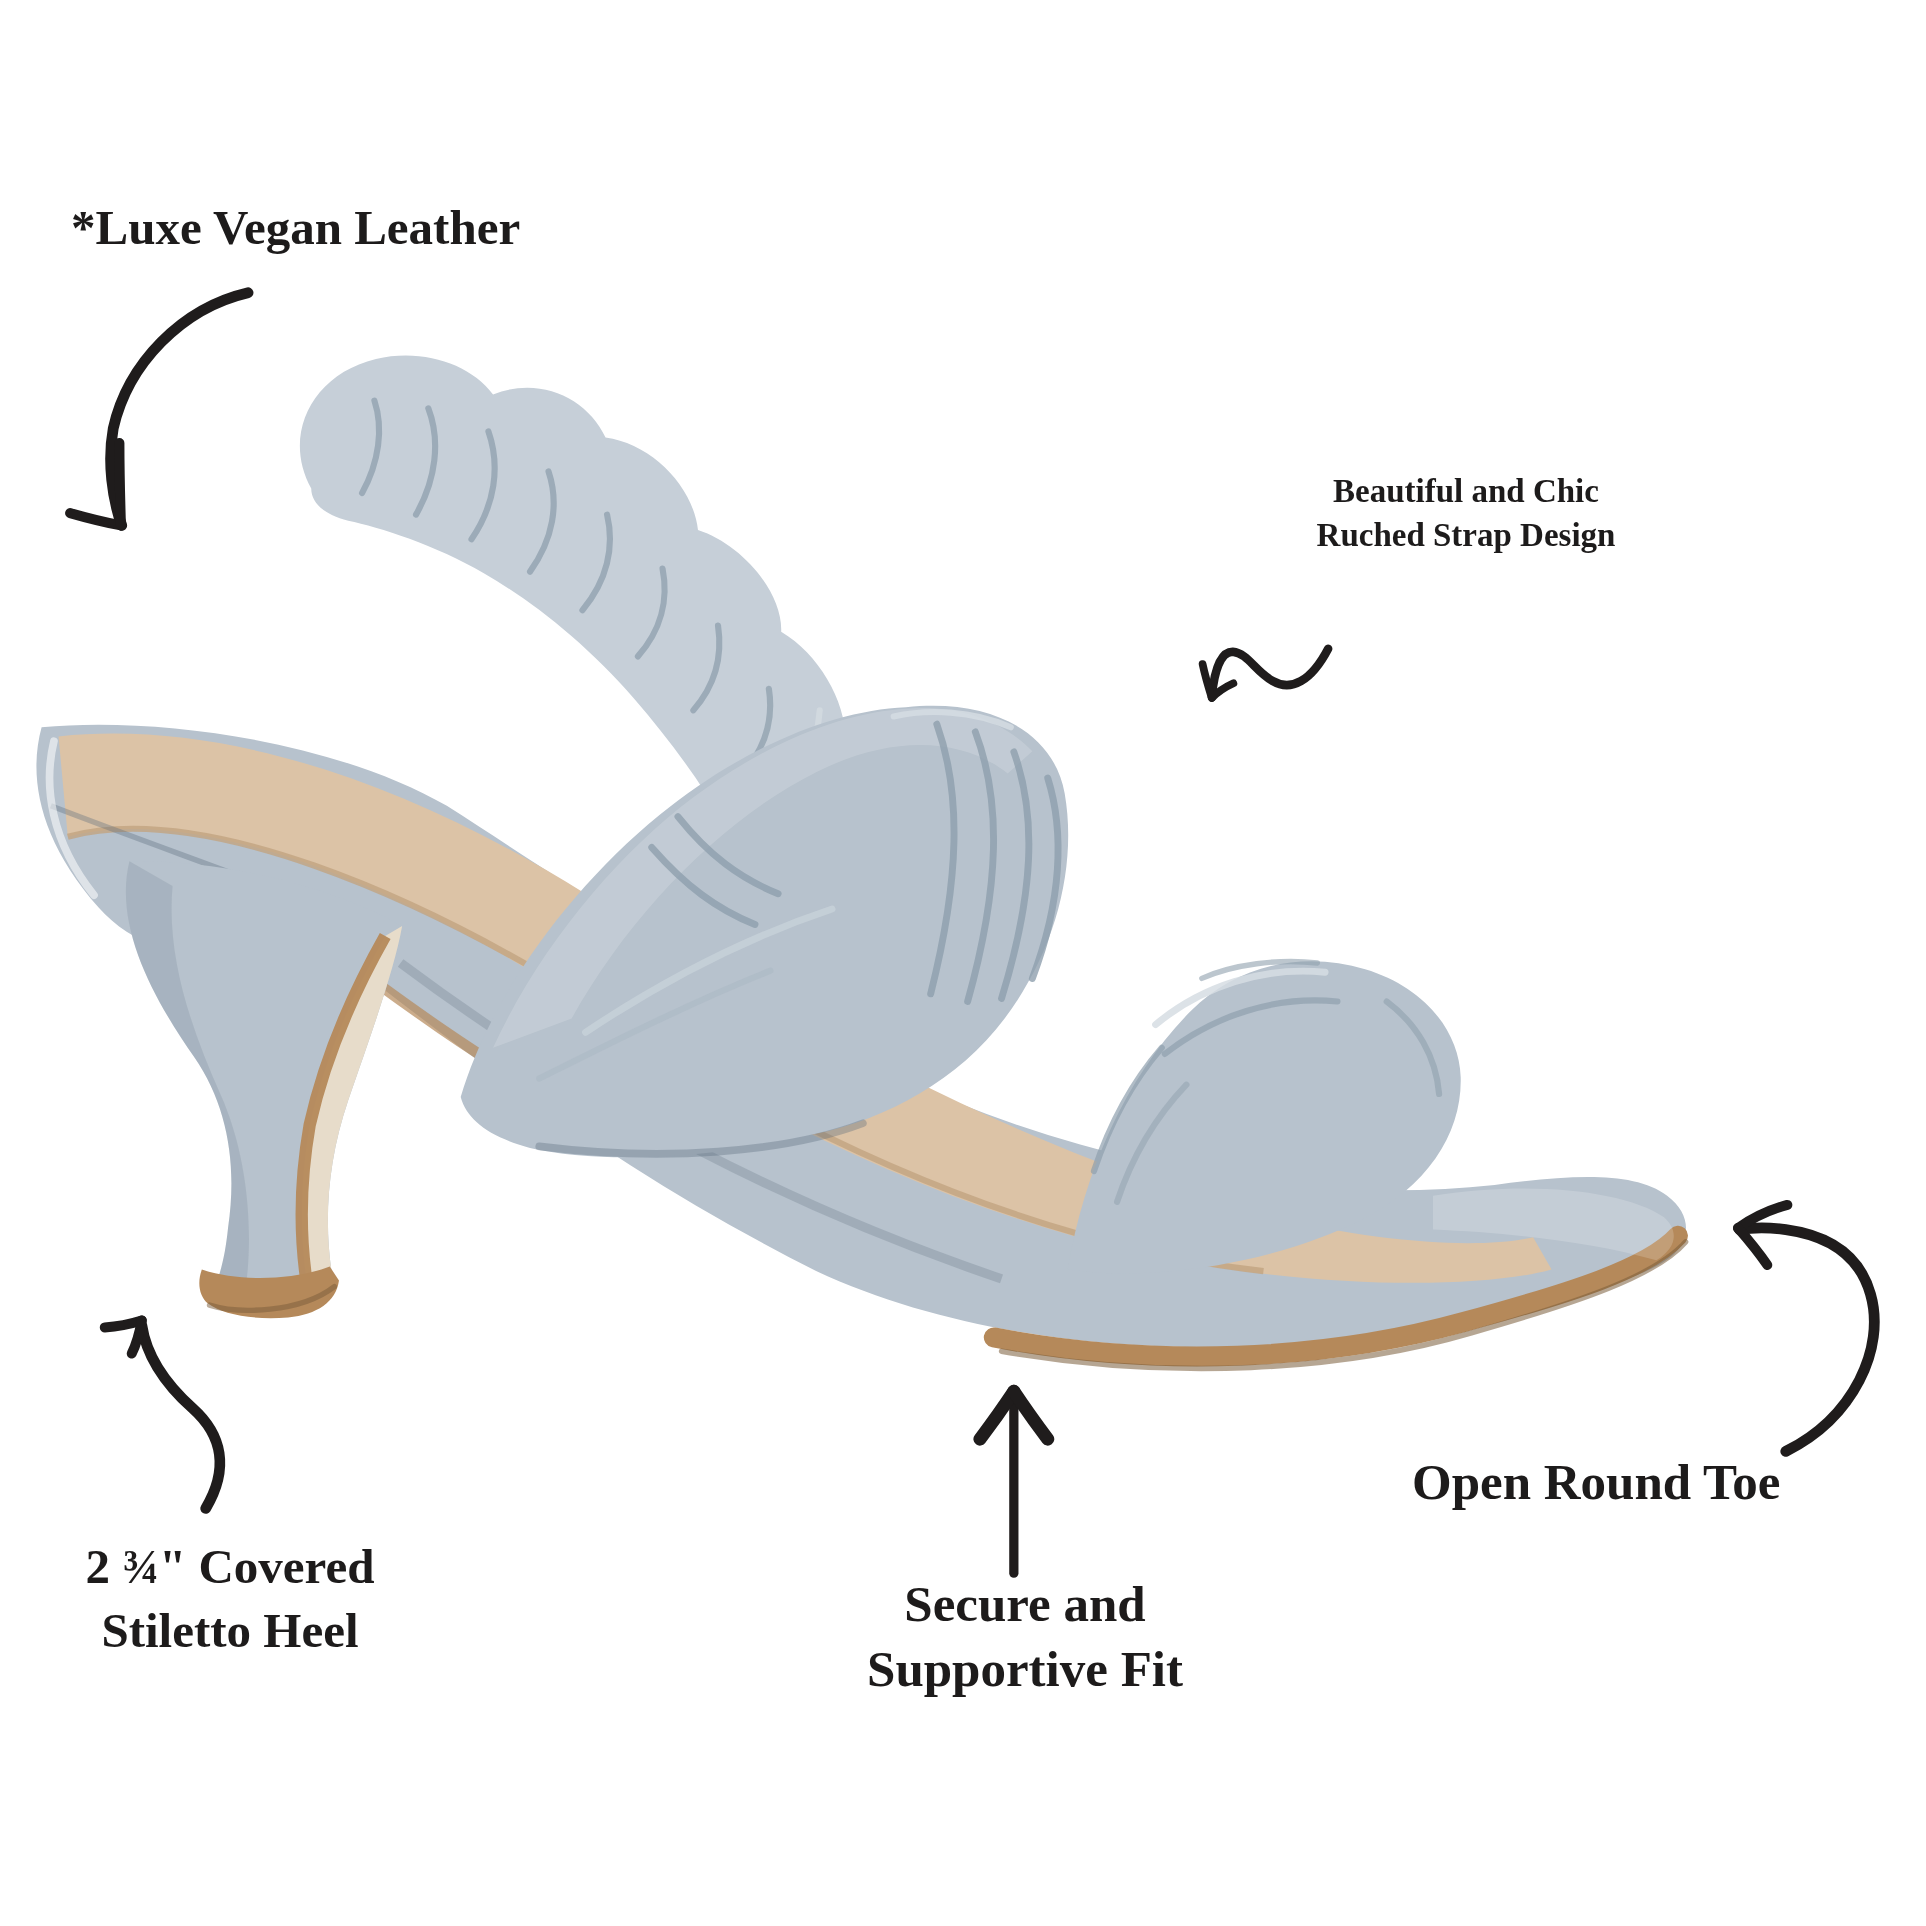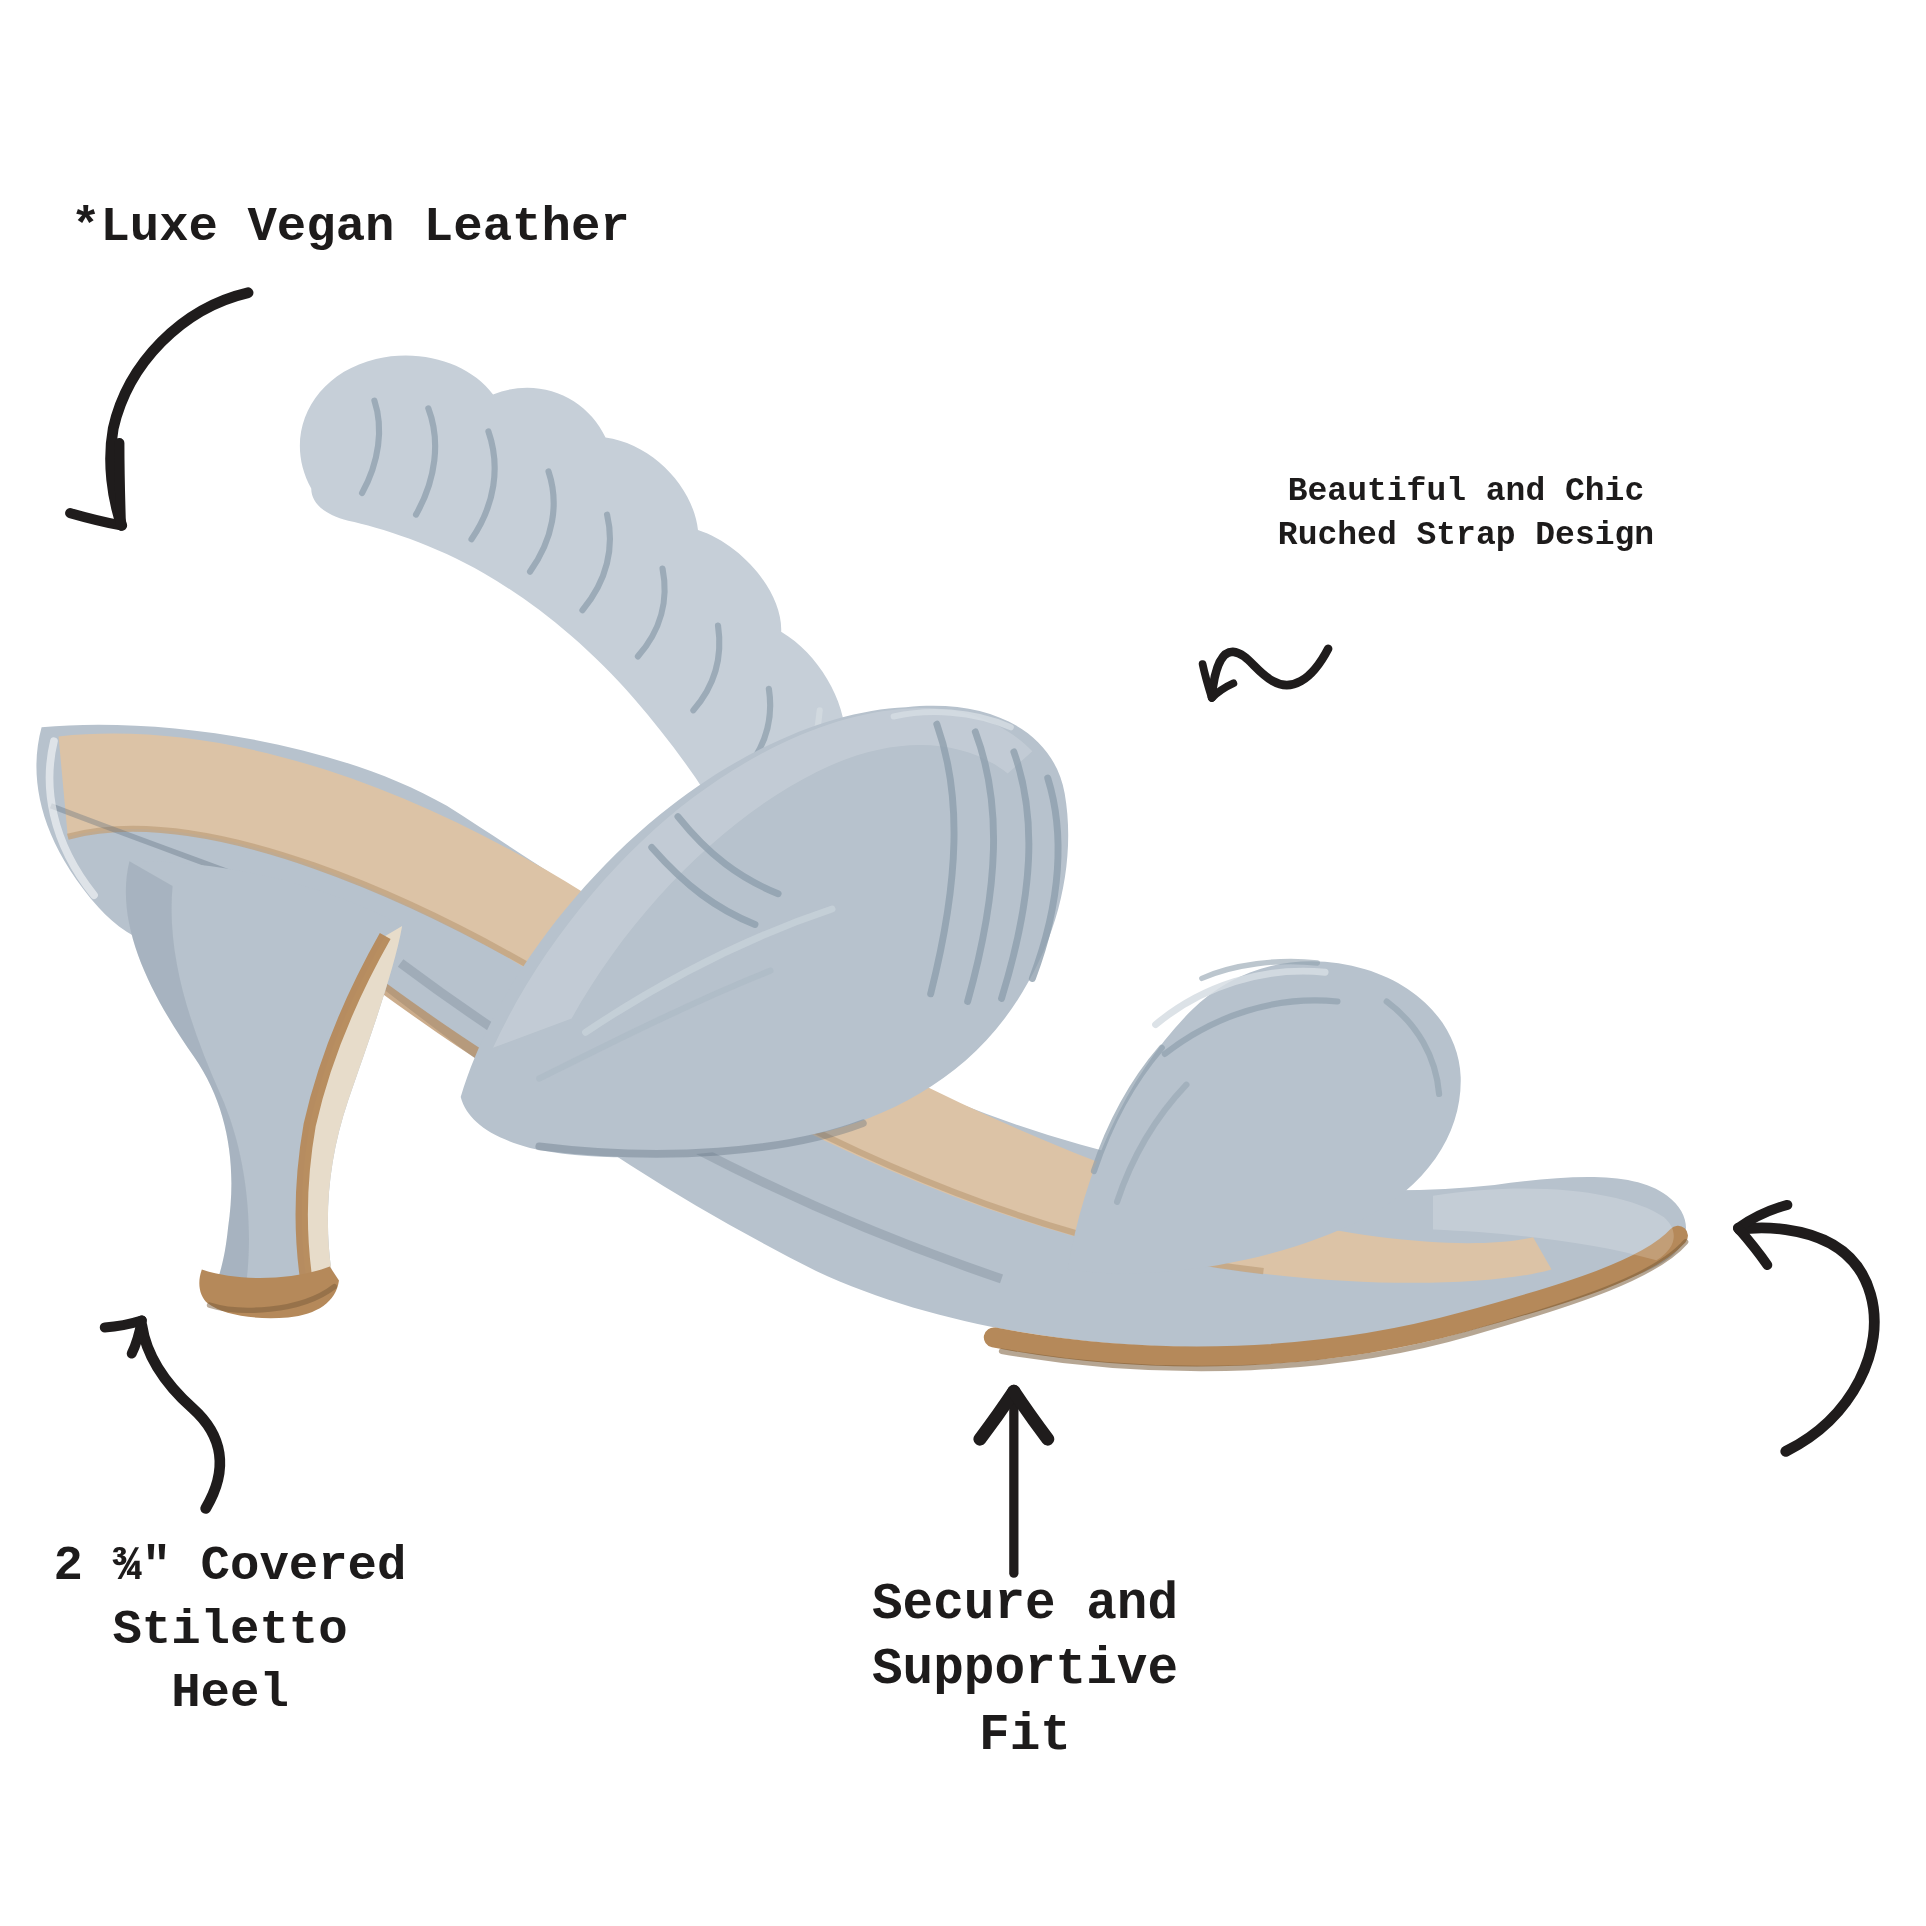--- a/index.html
+++ b/index.html
@@ -1,18 +1,18 @@
 <!DOCTYPE html>
 <html style="font-size:12.3px"><head>
 <meta charset="utf-8">
 <style>
   html,body{margin:0;padding:0;background:#ffffff;}
   .stage{
     position:relative;width:1926px;height:1926px;background:#ffffff;overflow:hidden;
-    font-family:Liberation Mono, monospace;
+    font-family:Liberation Serif, serif;
   }
   .fig{position:absolute;left:0;top:0;width:1926px;height:1926px;}
   .fig svg{display:block;width:1926px;height:1926px;}
   .label{
     position:absolute;font-weight:700;color:#1d1b1b;white-space:pre-line;
     letter-spacing:0px;
   }
   .lbl-material{left:71px;top:196px;font-size:49px;line-height:1.3;}
   .lbl-strap{left:1187px;top:470px;width:558px;font-size:33px;line-height:1.32;text-align:center;}
   .lbl-heel{left:43px;top:1535px;width:374px;font-size:49px;line-height:1.3;text-align:center;}
@@ -208,15 +208,16 @@
     </svg>
   </div>
 
   <div class="label lbl-material">*Luxe Vegan Leather</div>
   <div class="label lbl-strap">Beautiful and Chic
 Ruched Strap Design</div>
   <div class="label lbl-heel">2 ¾" Covered
 Stiletto Heel</div>
   <div class="label lbl-fit">Secure and
 Supportive Fit</div>
+  <div class="label lbl-toe">Open Round Toe</div>
 
 </div>
 
 
 </body></html>

